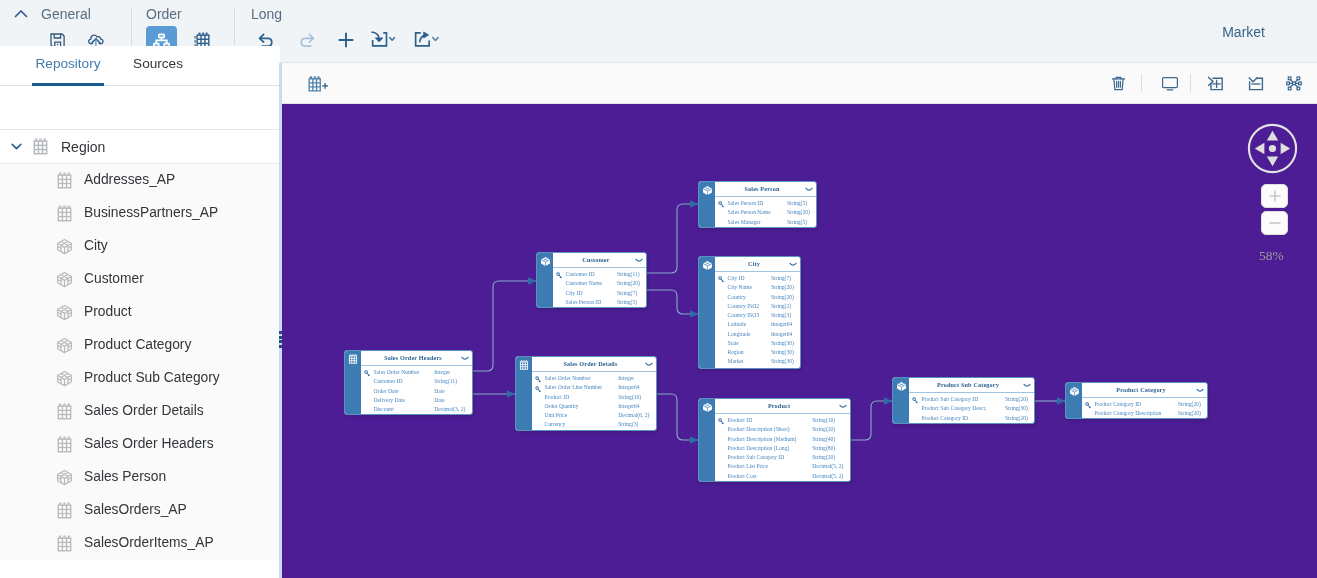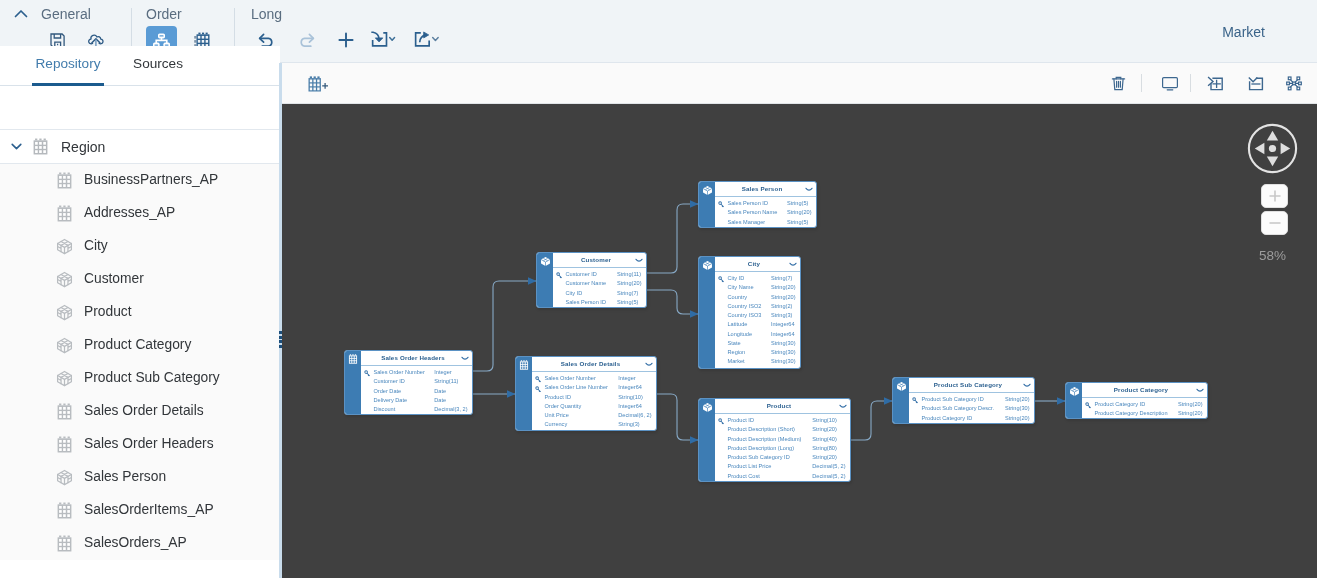--- a/index.html
+++ b/index.html
@@ -51,21 +51,21 @@
   .splitter{position:absolute;left:279px;top:63px;width:3px;height:515px;background:#c9dcec;}
   .splitter .dot{position:absolute;left:0px;width:3px;height:3px;background:#1c4f7c;}
 
   
   .canvaswrap{position:absolute;left:282px;top:63px;right:0;bottom:0;background:#f9f9f8;}
   .canvas-toolbar{position:absolute;left:0;top:0;right:0;height:41px;background:#fafafa;
                   border-bottom:1px solid #e1e5e8;box-sizing:border-box;}
   .ct-btn{position:absolute;width:28px;height:28px;display:flex;align-items:center;justify-content:center;
           cursor:pointer;top:6px;}
   .ct-sep{position:absolute;top:11px;width:1px;height:18px;background:#d8dde1;}
-  .canvas{position:absolute;left:0;top:41px;right:0;bottom:0;overflow:hidden;background:#404040;}
+  .canvas{position:absolute;left:0;top:41px;right:0;bottom:0;overflow:hidden;background:#4c1d95;font-family:Liberation Serif, serif;}
 
   
   .navctl{position:absolute;left:965px;top:19px;width:51px;height:51px;}
   .zoombtn{position:absolute;left:979px;width:25px;height:22px;border:1px solid #e0e0e0;
            border-radius:5px;background:#fcfcfc;display:flex;align-items:center;justify-content:center;
            cursor:pointer;}
   .zoomlabel{position:absolute;left:977px;top:144px;font-size:13.5px;color:#9d9d9d;}
 
   
   .node{position:absolute;box-sizing:border-box;background:#fff;border:1px solid #5b92c4;
@@ -270,21 +270,21 @@
                   <rect x="10.6" y="3.7" width="2.5" height="2.6"></rect>
                   <rect x="2.9" y="7.6" width="2.5" height="2.6"></rect>
                   <rect x="6.7" y="7.6" width="2.5" height="2.6"></rect>
                   <rect x="10.6" y="7.6" width="2.5" height="2.6"></rect>
                   <rect x="2.9" y="11.5" width="2.5" height="2.6"></rect>
                   <rect x="6.7" y="11.5" width="2.5" height="2.6"></rect>
                   <rect x="10.6" y="11.5" width="2.5" height="2.6"></rect>
                 </g>
               </svg>
             </span>
-            <span class="tlabel">BusinessPartners_AP</span>
+            <span class="tlabel">Addresses_AP</span>
           </div>
           <div class="tree-item">
             <span class="ticon">
               <svg width="17" height="17" viewBox="0 0 16 16">
                 <g fill="#b8bcc0">
                   <rect x="2.9" y="0.5" width="2.1" height="1.7"></rect>
                   <rect x="6.9" y="0.5" width="2.1" height="1.7"></rect>
                   <rect x="10.9" y="0.5" width="2.1" height="1.7"></rect>
                   <rect x="1.5" y="2.2" width="13.0" height="13.3"></rect>
                 </g>
@@ -294,21 +294,21 @@
                   <rect x="10.6" y="3.7" width="2.5" height="2.6"></rect>
                   <rect x="2.9" y="7.6" width="2.5" height="2.6"></rect>
                   <rect x="6.7" y="7.6" width="2.5" height="2.6"></rect>
                   <rect x="10.6" y="7.6" width="2.5" height="2.6"></rect>
                   <rect x="2.9" y="11.5" width="2.5" height="2.6"></rect>
                   <rect x="6.7" y="11.5" width="2.5" height="2.6"></rect>
                   <rect x="10.6" y="11.5" width="2.5" height="2.6"></rect>
                 </g>
               </svg>
             </span>
-            <span class="tlabel">Addresses_AP</span>
+            <span class="tlabel">BusinessPartners_AP</span>
           </div>
           <div class="tree-item">
             <span class="ticon">
               <svg width="17" height="17" viewBox="0 0 16 16">
                 <g fill="none" stroke="#b8bcc0" stroke-width="1.15" stroke-linejoin="round" stroke-linecap="round">
                   <path d="M8 1.4 L14.5 5.1 L14.5 11.0 L8 14.7 L1.5 11.0 L1.5 5.1 Z"></path>
                   <path d="M1.5 5.1 L8 8.8 L14.5 5.1 M8 8.8 L8 14.7"></path>
                   <path d="M4.75 3.25 L11.25 6.95 M11.25 3.25 L4.75 6.95"></path>
                   <path d="M1.5 8.05 L4.75 9.9 M4.75 6.95 L4.75 12.85"></path>
                   <path d="M14.5 8.05 L11.25 9.9 M11.25 6.95 L11.25 12.85"></path>
@@ -450,21 +450,21 @@
                   <rect x="10.6" y="3.7" width="2.5" height="2.6"></rect>
                   <rect x="2.9" y="7.6" width="2.5" height="2.6"></rect>
                   <rect x="6.7" y="7.6" width="2.5" height="2.6"></rect>
                   <rect x="10.6" y="7.6" width="2.5" height="2.6"></rect>
                   <rect x="2.9" y="11.5" width="2.5" height="2.6"></rect>
                   <rect x="6.7" y="11.5" width="2.5" height="2.6"></rect>
                   <rect x="10.6" y="11.5" width="2.5" height="2.6"></rect>
                 </g>
               </svg>
             </span>
-            <span class="tlabel">SalesOrderItems_AP</span>
+            <span class="tlabel">SalesOrders_AP</span>
           </div>
           <div class="tree-item">
             <span class="ticon">
               <svg width="17" height="17" viewBox="0 0 16 16">
                 <g fill="#b8bcc0">
                   <rect x="2.9" y="0.5" width="2.1" height="1.7"></rect>
                   <rect x="6.9" y="0.5" width="2.1" height="1.7"></rect>
                   <rect x="10.9" y="0.5" width="2.1" height="1.7"></rect>
                   <rect x="1.5" y="2.2" width="13.0" height="13.3"></rect>
                 </g>
@@ -474,21 +474,21 @@
                   <rect x="10.6" y="3.7" width="2.5" height="2.6"></rect>
                   <rect x="2.9" y="7.6" width="2.5" height="2.6"></rect>
                   <rect x="6.7" y="7.6" width="2.5" height="2.6"></rect>
                   <rect x="10.6" y="7.6" width="2.5" height="2.6"></rect>
                   <rect x="2.9" y="11.5" width="2.5" height="2.6"></rect>
                   <rect x="6.7" y="11.5" width="2.5" height="2.6"></rect>
                   <rect x="10.6" y="11.5" width="2.5" height="2.6"></rect>
                 </g>
               </svg>
             </span>
-            <span class="tlabel">SalesOrders_AP</span>
+            <span class="tlabel">SalesOrderItems_AP</span>
           </div>
         </div>
     </div>
   </div>
 
   <div class="splitter">
     <div class="dot" style="top:268px;"></div>
     <div class="dot" style="top:272.5px;"></div>
     <div class="dot" style="top:277px;"></div>
     <div class="dot" style="top:281.5px;"></div>

